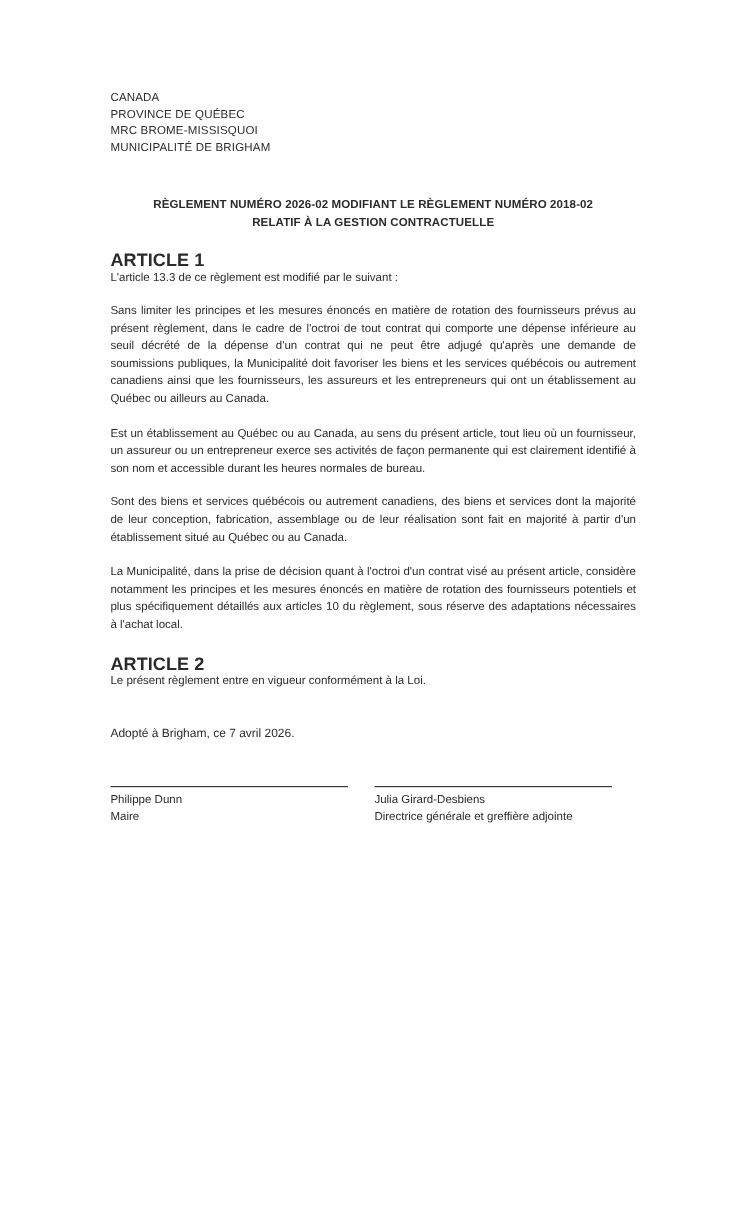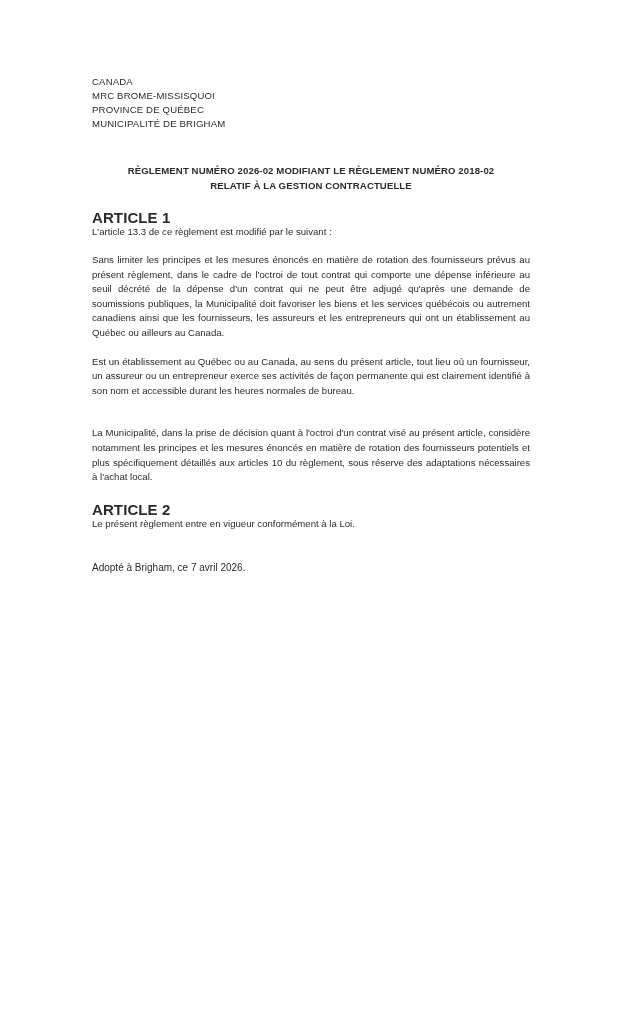--- a/index.html
+++ b/index.html
@@ -109,47 +109,60 @@
     white-space: nowrap;
   }
 </style>
 </head>
 <body>
 
 <div class="page">
 
   <div class="letterhead">
     <div>CANADA</div>
+    <div>PROVINCE DE QUÉBEC</div>
     <div>MRC BROME-MISSISQUOI</div>
-    <div>PROVINCE DE QUÉBEC</div>
     <div>MUNICIPALITÉ DE BRIGHAM</div>
   </div>
 
   <div class="doc-title">
     <span class="title-line">RÈGLEMENT NUMÉRO 2026-02 MODIFIANT LE RÈGLEMENT NUMÉRO 2018-02</span>
     <span class="title-line">RELATIF À LA GESTION CONTRACTUELLE</span>
   </div>
 
   <div class="article-block">
     <div class="article-heading">ARTICLE 1</div>
     <div class="lead-line">L'article 13.3 de ce règlement est modifié par le suivant :</div>
 
     <div class="gap-md"></div>
     <p class="body-para">Sans limiter les principes et les mesures énoncés en matière de rotation des fournisseurs prévus au présent règlement, dans le cadre de l'octroi de tout contrat qui comporte une dépense inférieure au seuil décrété de la dépense d'un contrat qui ne peut être adjugé qu'après une demande de soumissions publiques, la Municipalité doit favoriser les biens et les services québécois ou autrement canadiens ainsi que les fournisseurs, les assureurs et les entrepreneurs qui ont un établissement au Québec ou ailleurs au Canada.</p>
 
     <div class="gap-md"></div>
     <p class="body-para">Est un établissement au Québec ou au Canada, au sens du présent article, tout lieu où un fournisseur, un assureur ou un entrepreneur exerce ses activités de façon permanente qui est clairement identifié à son nom et accessible durant les heures normales de bureau.</p>
 
     <div class="gap-md"></div>
+    <p class="body-para">Sont des biens et services québécois ou autrement canadiens, des biens et services dont la majorité de leur conception, fabrication, assemblage ou de leur réalisation sont fait en majorité à partir d'un établissement situé au Québec ou au Canada.</p>
 
     <div class="gap-md"></div>
     <p class="body-para">La Municipalité, dans la prise de décision quant à l'octroi d'un contrat visé au présent article, considère notamment les principes et les mesures énoncés en matière de rotation des fournisseurs potentiels et plus spécifiquement détaillés aux articles 10 du règlement, sous réserve des adaptations nécessaires à l'achat local.</p>
   </div>
 
   <div class="article-block">
     <div class="article-heading">ARTICLE 2</div>
     <div class="lead-line">Le présent règlement entre en vigueur conformément à la Loi.</div>
   </div>
 
   <div class="adoption">Adopté à Brigham, ce 7 avril 2026.</div>
 
+  <div class="signatures">
+    <div class="sig-col">
+      <div class="sig-rule"></div>
+      <div class="sig-name">Philippe Dunn</div>
+      <div class="sig-role">Maire</div>
+    </div>
+    <div class="sig-col right">
+      <div class="sig-rule"></div>
+      <div class="sig-name">Julia Girard-Desbiens</div>
+      <div class="sig-role">Directrice générale et greffière adjointe</div>
+    </div>
+  </div>
 
 </div>
 
 </body></html>

